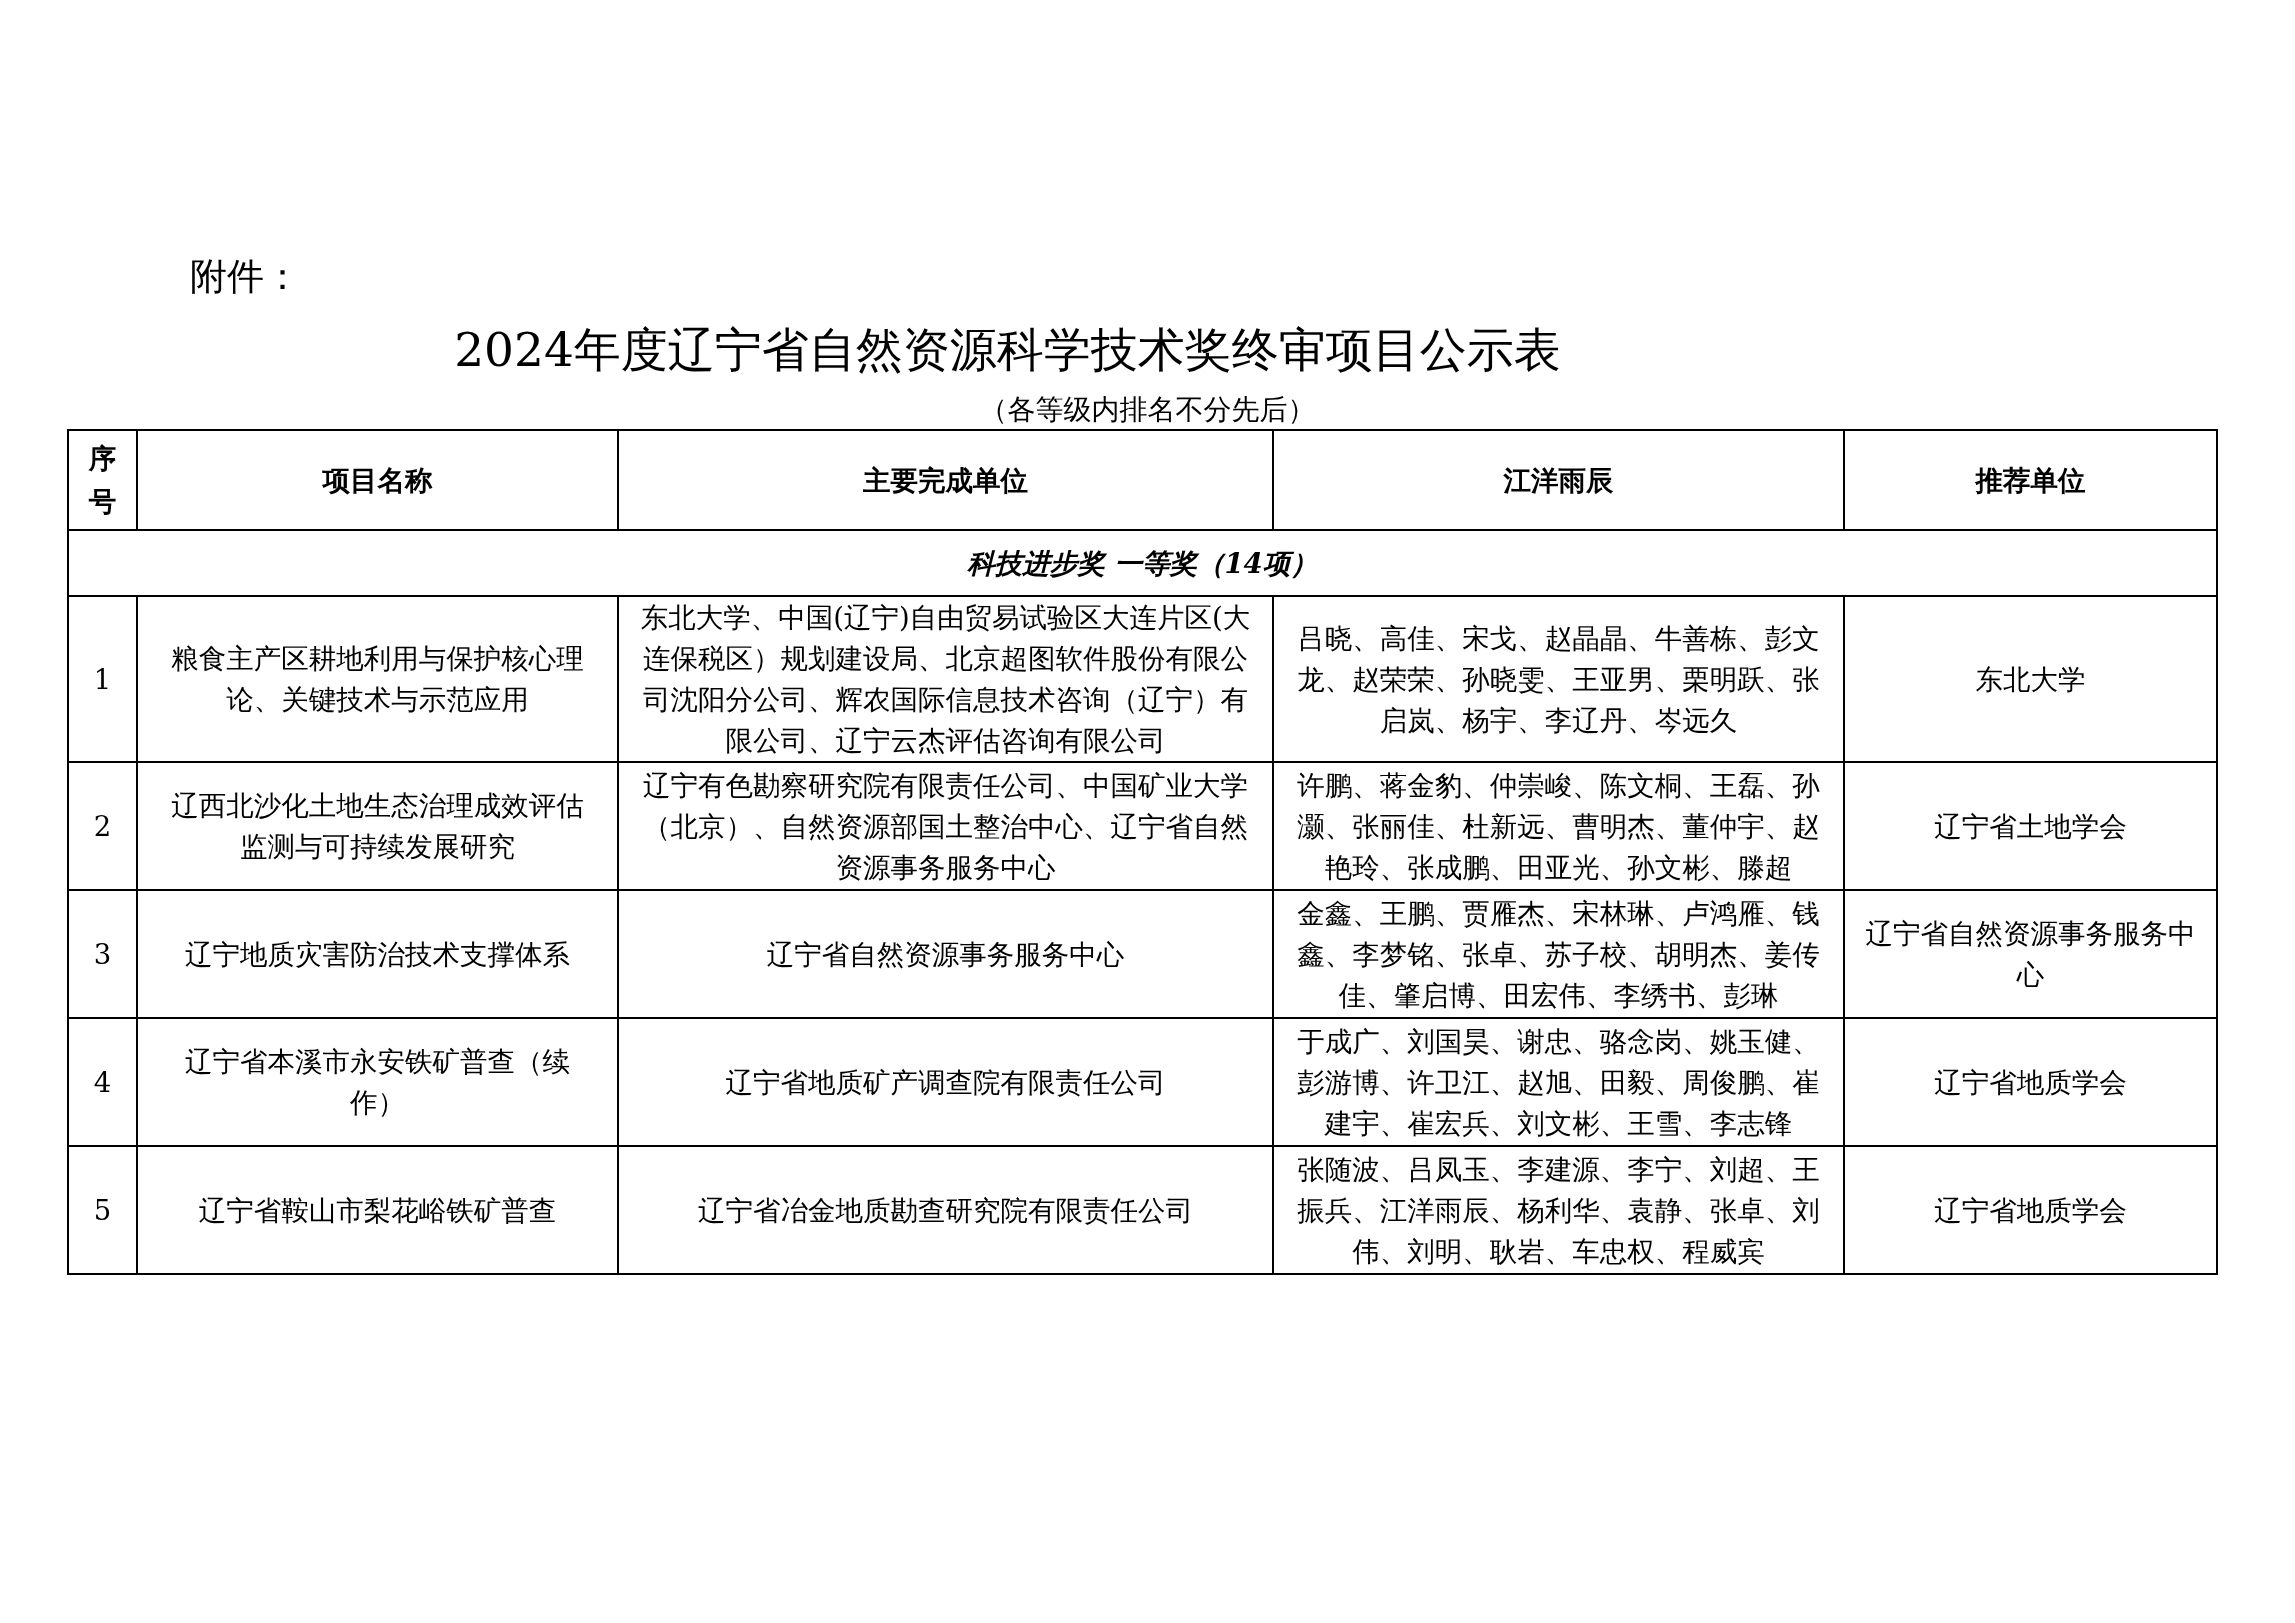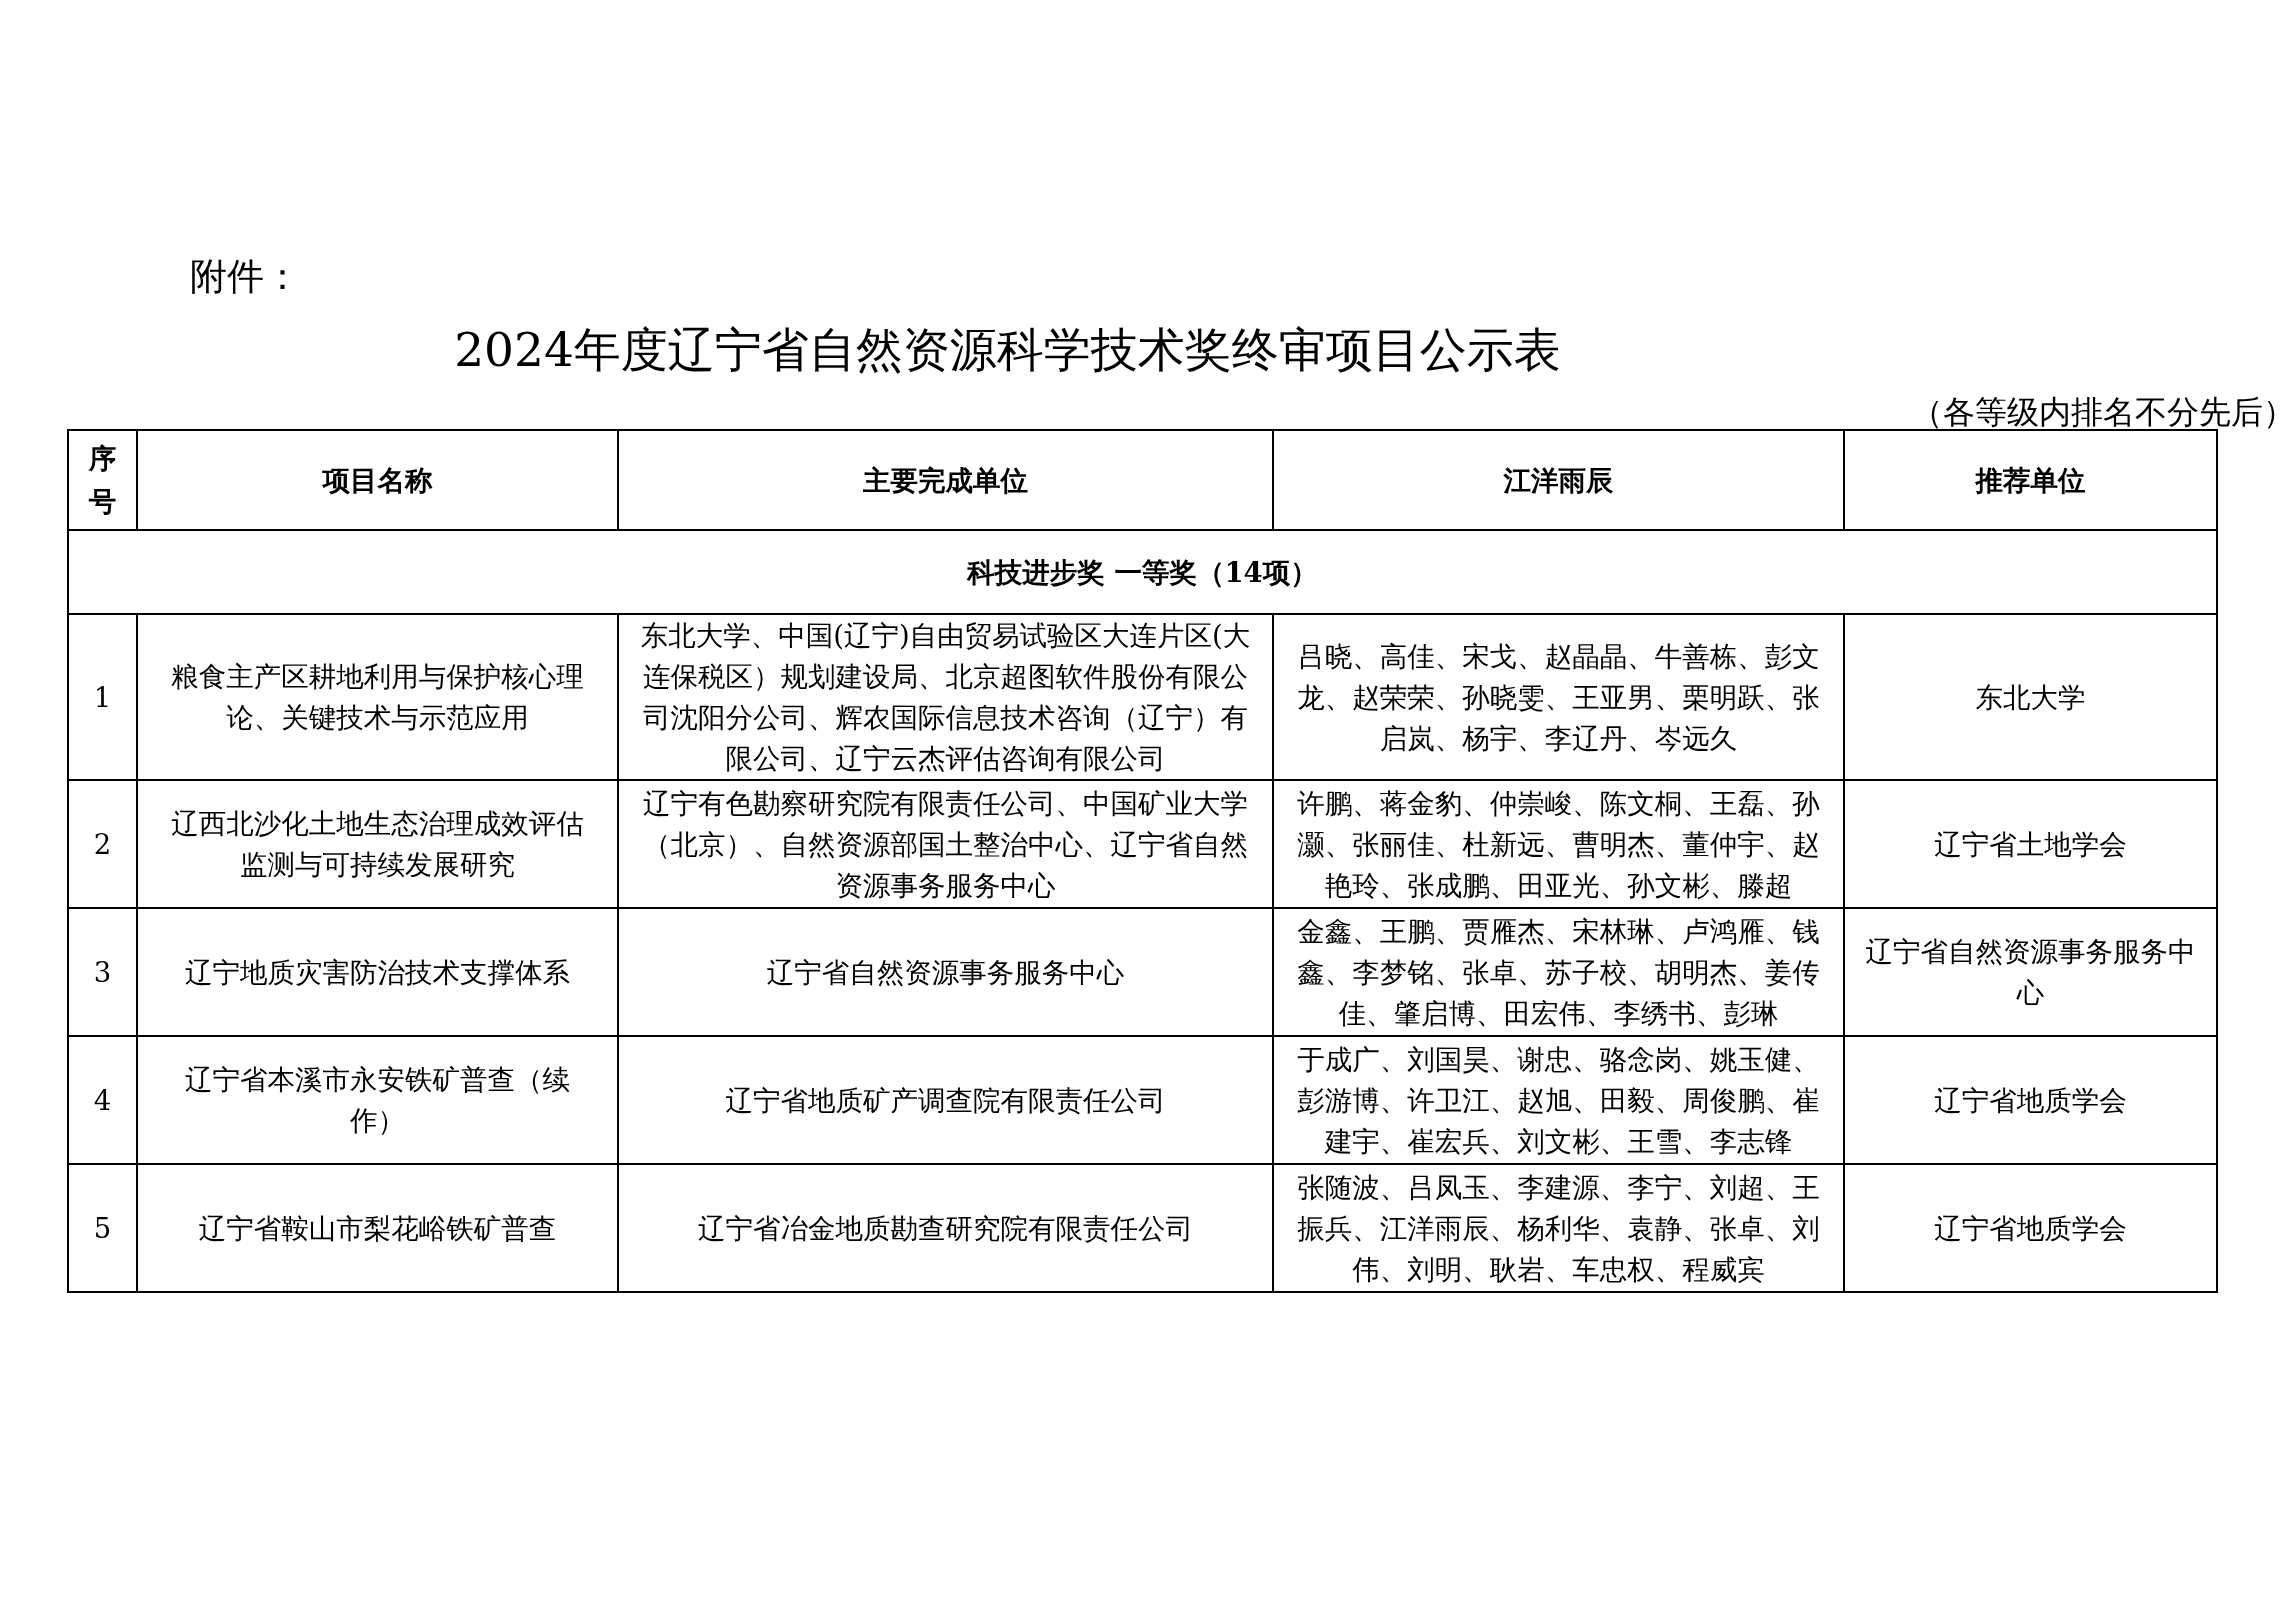--- a/index.html
+++ b/index.html
@@ -1,24 +1,24 @@
 <!DOCTYPE html>
 <html style="font-size:10.5px"><head>
 <meta charset="utf-8">
 <style>
   html,body{margin:0;padding:0;background:#fff;}
   body{width:2295px;height:1623px;position:relative;overflow:hidden;font-family:"DejaVu Serif","Liberation Serif",serif;color:#000;}
   .attach{position:absolute;left:190px;top:252px;font-size:37px;}
   .title{position:absolute;left:0;width:2015px;top:326px;text-align:center;font-size:47px;line-height:1;}
-  .subtitle{position:absolute;left:0;width:2295px;top:391px;text-align:right;font-size:32px;}
+  .subtitle{position:absolute;left:0;width:2295px;top:391px;text-align:center;font-size:28px;}
   table{position:absolute;left:67px;top:429px;border-collapse:collapse;width:2149px;table-layout:fixed;}
   td,th{border:2px solid #000;text-align:center;vertical-align:middle;font-size:27.5px;line-height:41px;font-weight:normal;padding:0 10.5px;}
   th{font-weight:bold;}
   .hdr{height:100px;}
-  .sec{height:84px;font-weight:bold;}
+  .sec{height:66px;font-weight:bold;font-style:italic;}
   .r1{height:158px;}
   .r{height:128px;}
   .seq{padding:0;}
 </style>
 </head>
 <body>
 
 <div class="attach">附件：</div>
 <div class="title">2024年度辽宁省自然资源科学技术奖终审项目公示表</div>
 <div class="subtitle">（各等级内排名不分先后）</div>

